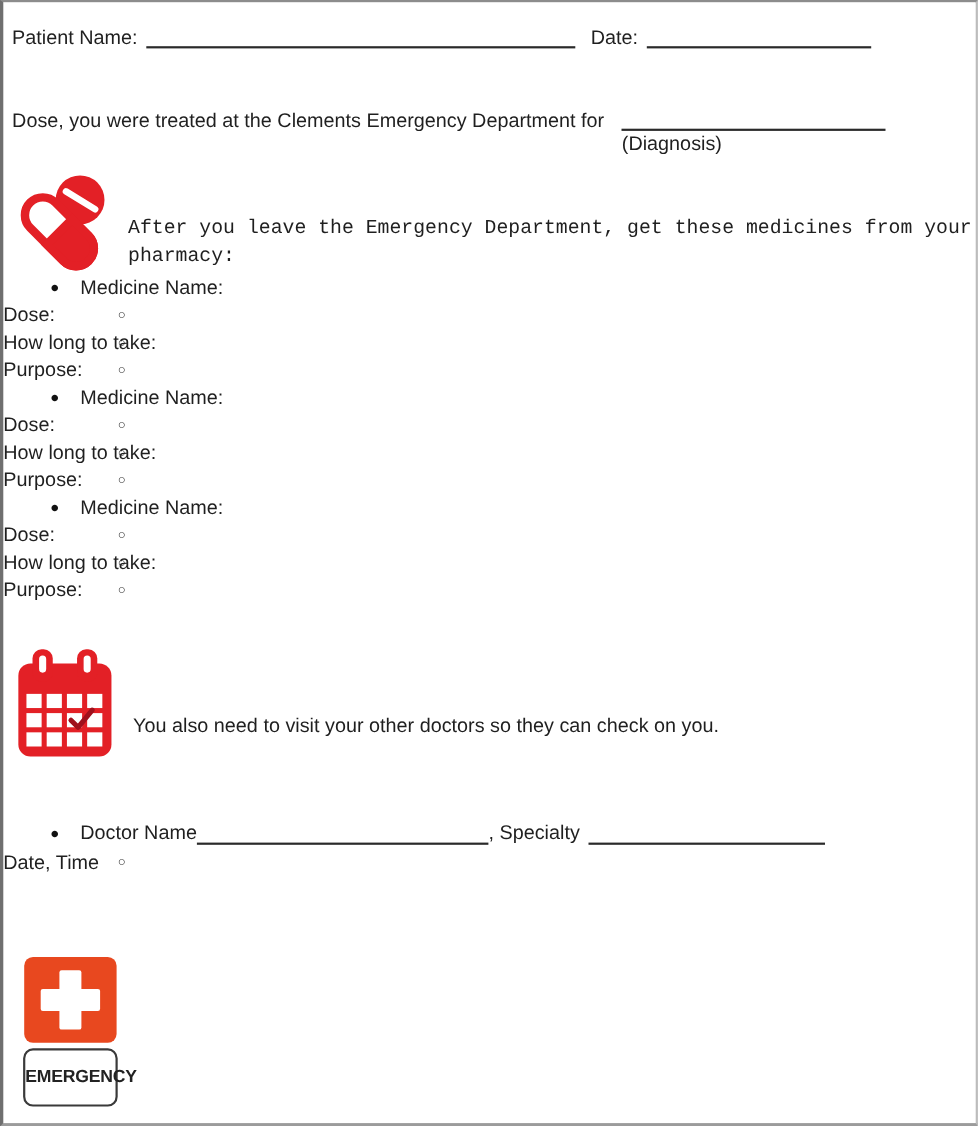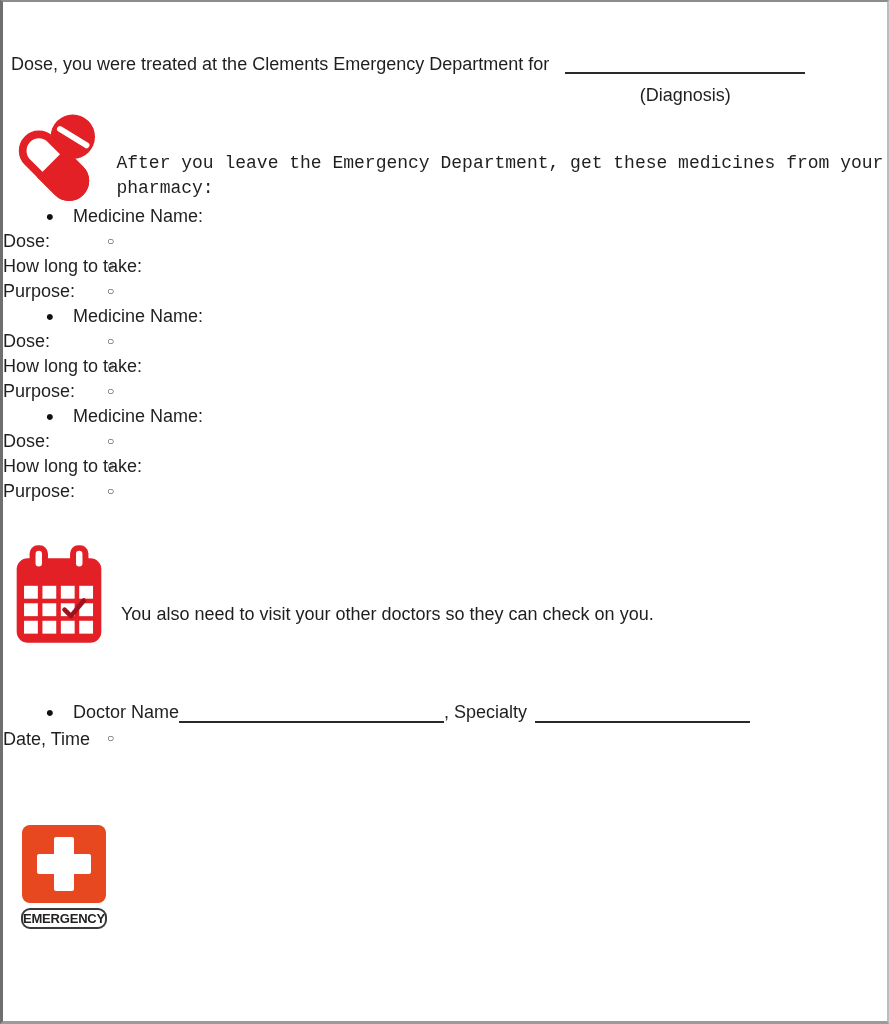--- a/index.html
+++ b/index.html
@@ -22,21 +22,21 @@
 
   
   .topline{display:flex;align-items:flex-end;padding:20px 0 0 8px;line-height:25px;}
   .topline .fill-line{margin-left:8px;}
   .lbl-date{margin-left:14px;}
 
   
   .treated{display:flex;align-items:flex-end;margin-top:50px;padding-left:8px;line-height:25px;}
   .diag-wrap{position:relative;width:240px;margin-left:16px;align-self:flex-end;}
   .diag-wrap .fill-line{width:100%;margin-left:0;}
-  .diag-caption{position:absolute;top:12px;left:0;width:100%;text-align:center;line-height:22px;}
+  .diag-caption{position:absolute;top:2px;left:0;width:100%;line-height:22px;}
 
   
   .icon-row{display:flex;align-items:flex-start;}
   .pill-row{margin-top:30px;padding-left:10px;font-family:Liberation Mono, monospace;}
   .pill-row .row-text{margin-left:18px;margin-top:44px;line-height:25px;}
   .cal-row{margin-top:35px;padding-left:10px;}
   .cal-row .row-text{margin-left:16px;margin-top:63px;line-height:25px;text-align:right;}
 
   
   ul.plain{list-style:none;margin:0;padding:0;}
@@ -50,33 +50,39 @@
   li.doc-line{display:flex;align-items:flex-end;line-height:27px;padding-left:70px;position:relative;margin-top:48px;}
   li.doc-line::before{content:"\2022";position:absolute;left:43px;top:0;font-size:22px;line-height:27px;color:#111;}
   .doc-name-line{width:265px;}
   .doc-spec-line{width:215px;margin-left:8px;}
   li.doc-sub{line-height:27px;}
 
   
   .em-row{display:flex;align-items:flex-start;margin-top:71px;}
   .em-icon-block{margin-left:18px;width:86px;display:flex;flex-direction:column;align-items:center;}
   .em-label{box-sizing:border-box;margin-top:4px;width:86px;border:2px solid #3a3a3a;border-radius:9px;background:#fff;
-            font-size:13px;font-weight:bold;letter-spacing:-0.2px;color:#222;text-align:left;line-height:15px;padding:1px 0;}
+            font-size:16px;font-weight:bold;letter-spacing:-0.2px;color:#222;text-align:left;line-height:15px;padding:17px 0;}
   .em-col{margin-left:20px;flex:1;}
   .em-heading{margin-top:48px;line-height:25px;}
   ul.sym-list{list-style:none;margin:0;padding:0;}
   li.sym{position:relative;padding-left:32px;line-height:30px;min-height:30px;}
   li.sym::before{content:"\2022";position:absolute;left:4px;top:0;font-size:26px;line-height:30px;color:#000;}
   li.sym.first{margin-top:22px;}
 </style>
 </head>
 <body>
 
 <div class="page">
 
+  <div class="topline">
+    <span class="nowrap">Patient Name:</span>
+    <span class="fill-line" style="width:390px;"></span>
+    <span class="nowrap lbl-date">Date:</span>
+    <span class="fill-line" style="width:204px;"></span>
+  </div>
 
   <div class="treated">
     <span class="nowrap">Dose, you were treated at the Clements Emergency Department for</span>
     <span class="diag-wrap">
       <span class="fill-line" style="display:block;"></span>
       <span class="diag-caption">(Diagnosis)</span>
     </span>
   </div>
 
   <div class="icon-row pill-row">

